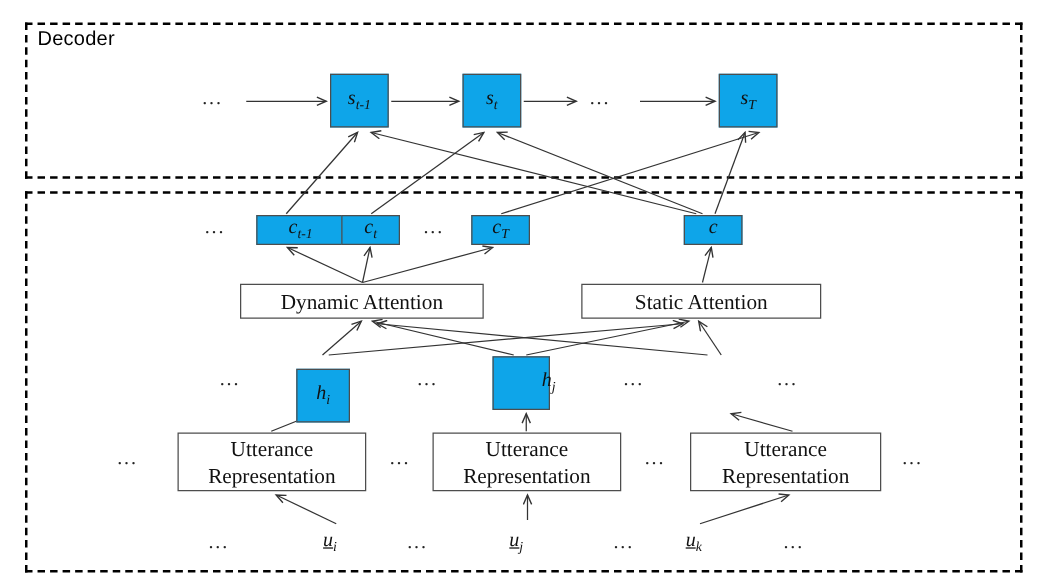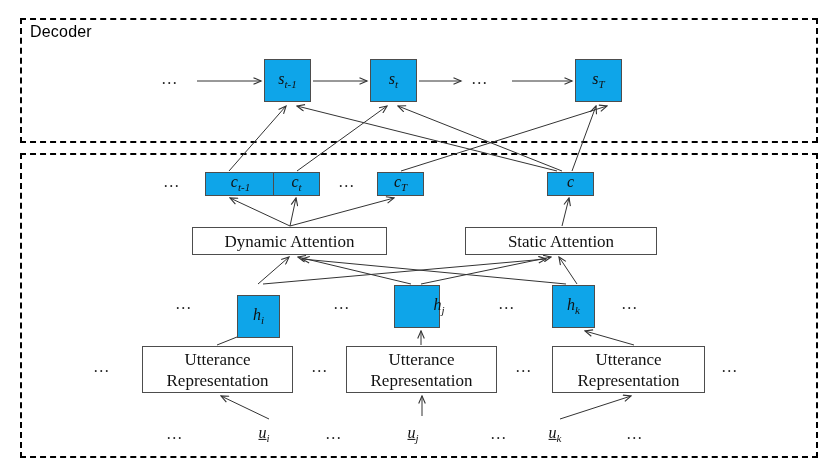--- a/index.html
+++ b/index.html
@@ -115,23 +115,20 @@
   <div class="block" style="left:192px;top:227px;width:195px;height:28px;">
     <span>Dynamic Attention</span>
   </div>
 
   <div class="node" style="left:237px;top:285px;width:43px;height:43px;margin-top:10px;">
     <span class="lbl"><span>h</span><sub>i</sub></span>
   </div>
   <div class="node" style="left:394px;top:285px;width:44px;height:43px;padding-left:44px;">
     <span class="lbl"><span>h</span><sub>j</sub></span>
   </div>
-  <div class="node" style="left:552px;top:285px;width:43px;height:43px;">
-    <span class="lbl"><span>h</span><sub>k</sub></span>
-  </div>
 
   <div class="block" style="left:142px;top:346px;width:151px;height:47px;">
     <span style="display:inline-block;width:120px;">Utterance Representation</span>
   </div>
   <div class="block" style="left:346px;top:346px;width:151px;height:47px;">
     <span style="display:inline-block;width:120px;">Utterance Representation</span>
   </div>
   <div class="block" style="left:552px;top:346px;width:153px;height:47px;">
     <span style="display:inline-block;width:120px;">Utterance Representation</span>
   </div>

